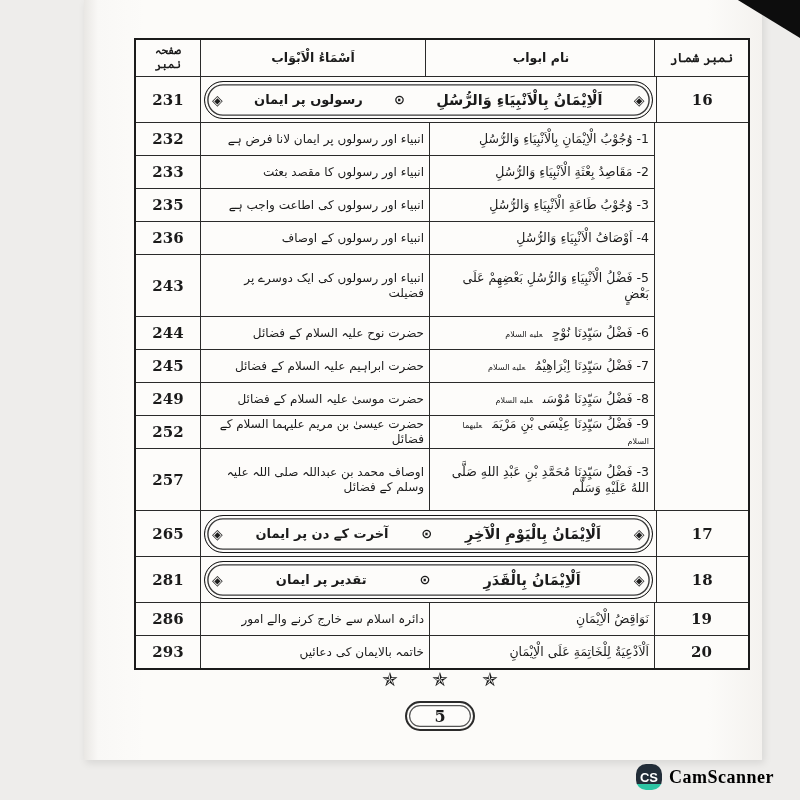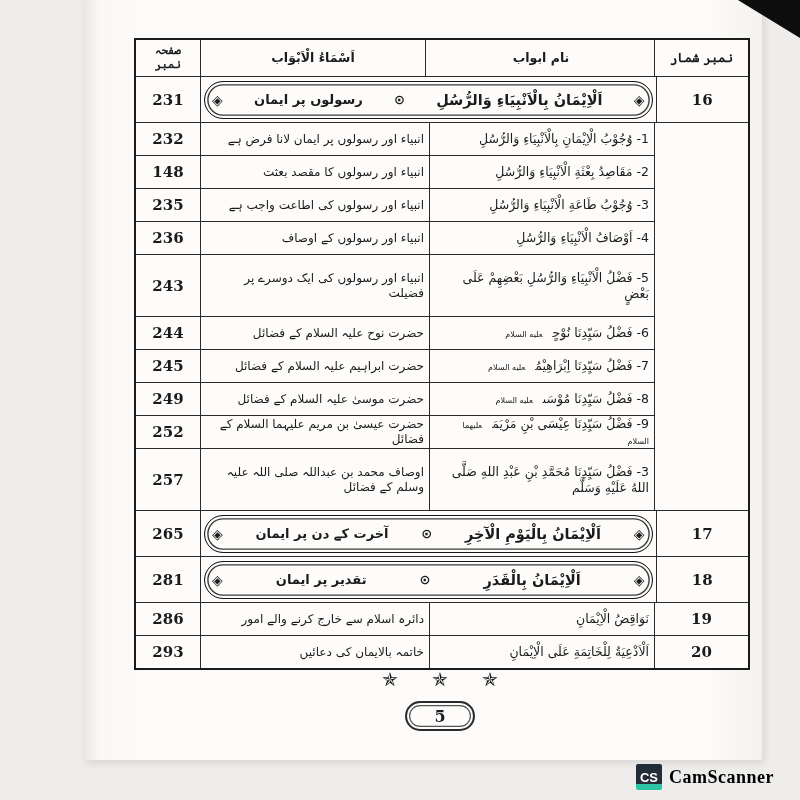--- a/index.html
+++ b/index.html
@@ -87,21 +87,21 @@
     font-family:"DejaVu Serif","Liberation Serif",serif;
     font-weight:bold;font-size:16px;background:#fdfcfa;
   }
 
   
   .cam{
     position:absolute;right:26px;top:762px;height:30px;
     display:flex;align-items:center;gap:7px;
   }
   .cs-badge{
-    width:26px;height:26px;border-radius:2px;
+    width:26px;height:26px;border-radius:10px;
     background:linear-gradient(180deg,#222d38 0,#222d38 76%,#2dc5a4 76%,#2dc5a4 100%);
     color:#ffffff;font-weight:bold;font-size:13px;
     display:flex;align-items:center;justify-content:center;
     font-family:"Liberation Sans",sans-serif;
   }
   .cs-text{
     font-family:"Liberation Serif","DejaVu Serif",serif;
     font-weight:bold;font-size:18px;color:#000000;letter-spacing:.5px;
   }
 </style>
@@ -144,21 +144,21 @@
           <div class="cell page-cell">232</div>
           <div class="cell urdu-cell">
             <span class="txt">انبیاء اور رسولوں پر ایمان لانا فرض ہے</span>
           </div>
           <div class="cell arabic-cell">
             <span class="txt"><span>1- وُجُوْبُ الْاِيْمَانِ بِالْاَنْبِيَاءِ وَالرُّسُلِ</span></span>
           </div>
           <div class="cell serial-cell"></div>
         </div>
         <div class="row h-normal">
-          <div class="cell page-cell">148</div>
+          <div class="cell page-cell">233</div>
           <div class="cell urdu-cell">
             <span class="txt">انبیاء اور رسولوں کا مقصد بعثت</span>
           </div>
           <div class="cell arabic-cell">
             <span class="txt"><span>2- مَقَاصِدُ بِعْثَةِ الْاَنْبِيَاءِ وَالرُّسُلِ</span></span>
           </div>
           <div class="cell serial-cell noline"></div>
         </div>
         <div class="row h-normal">
           <div class="cell page-cell">235</div>

